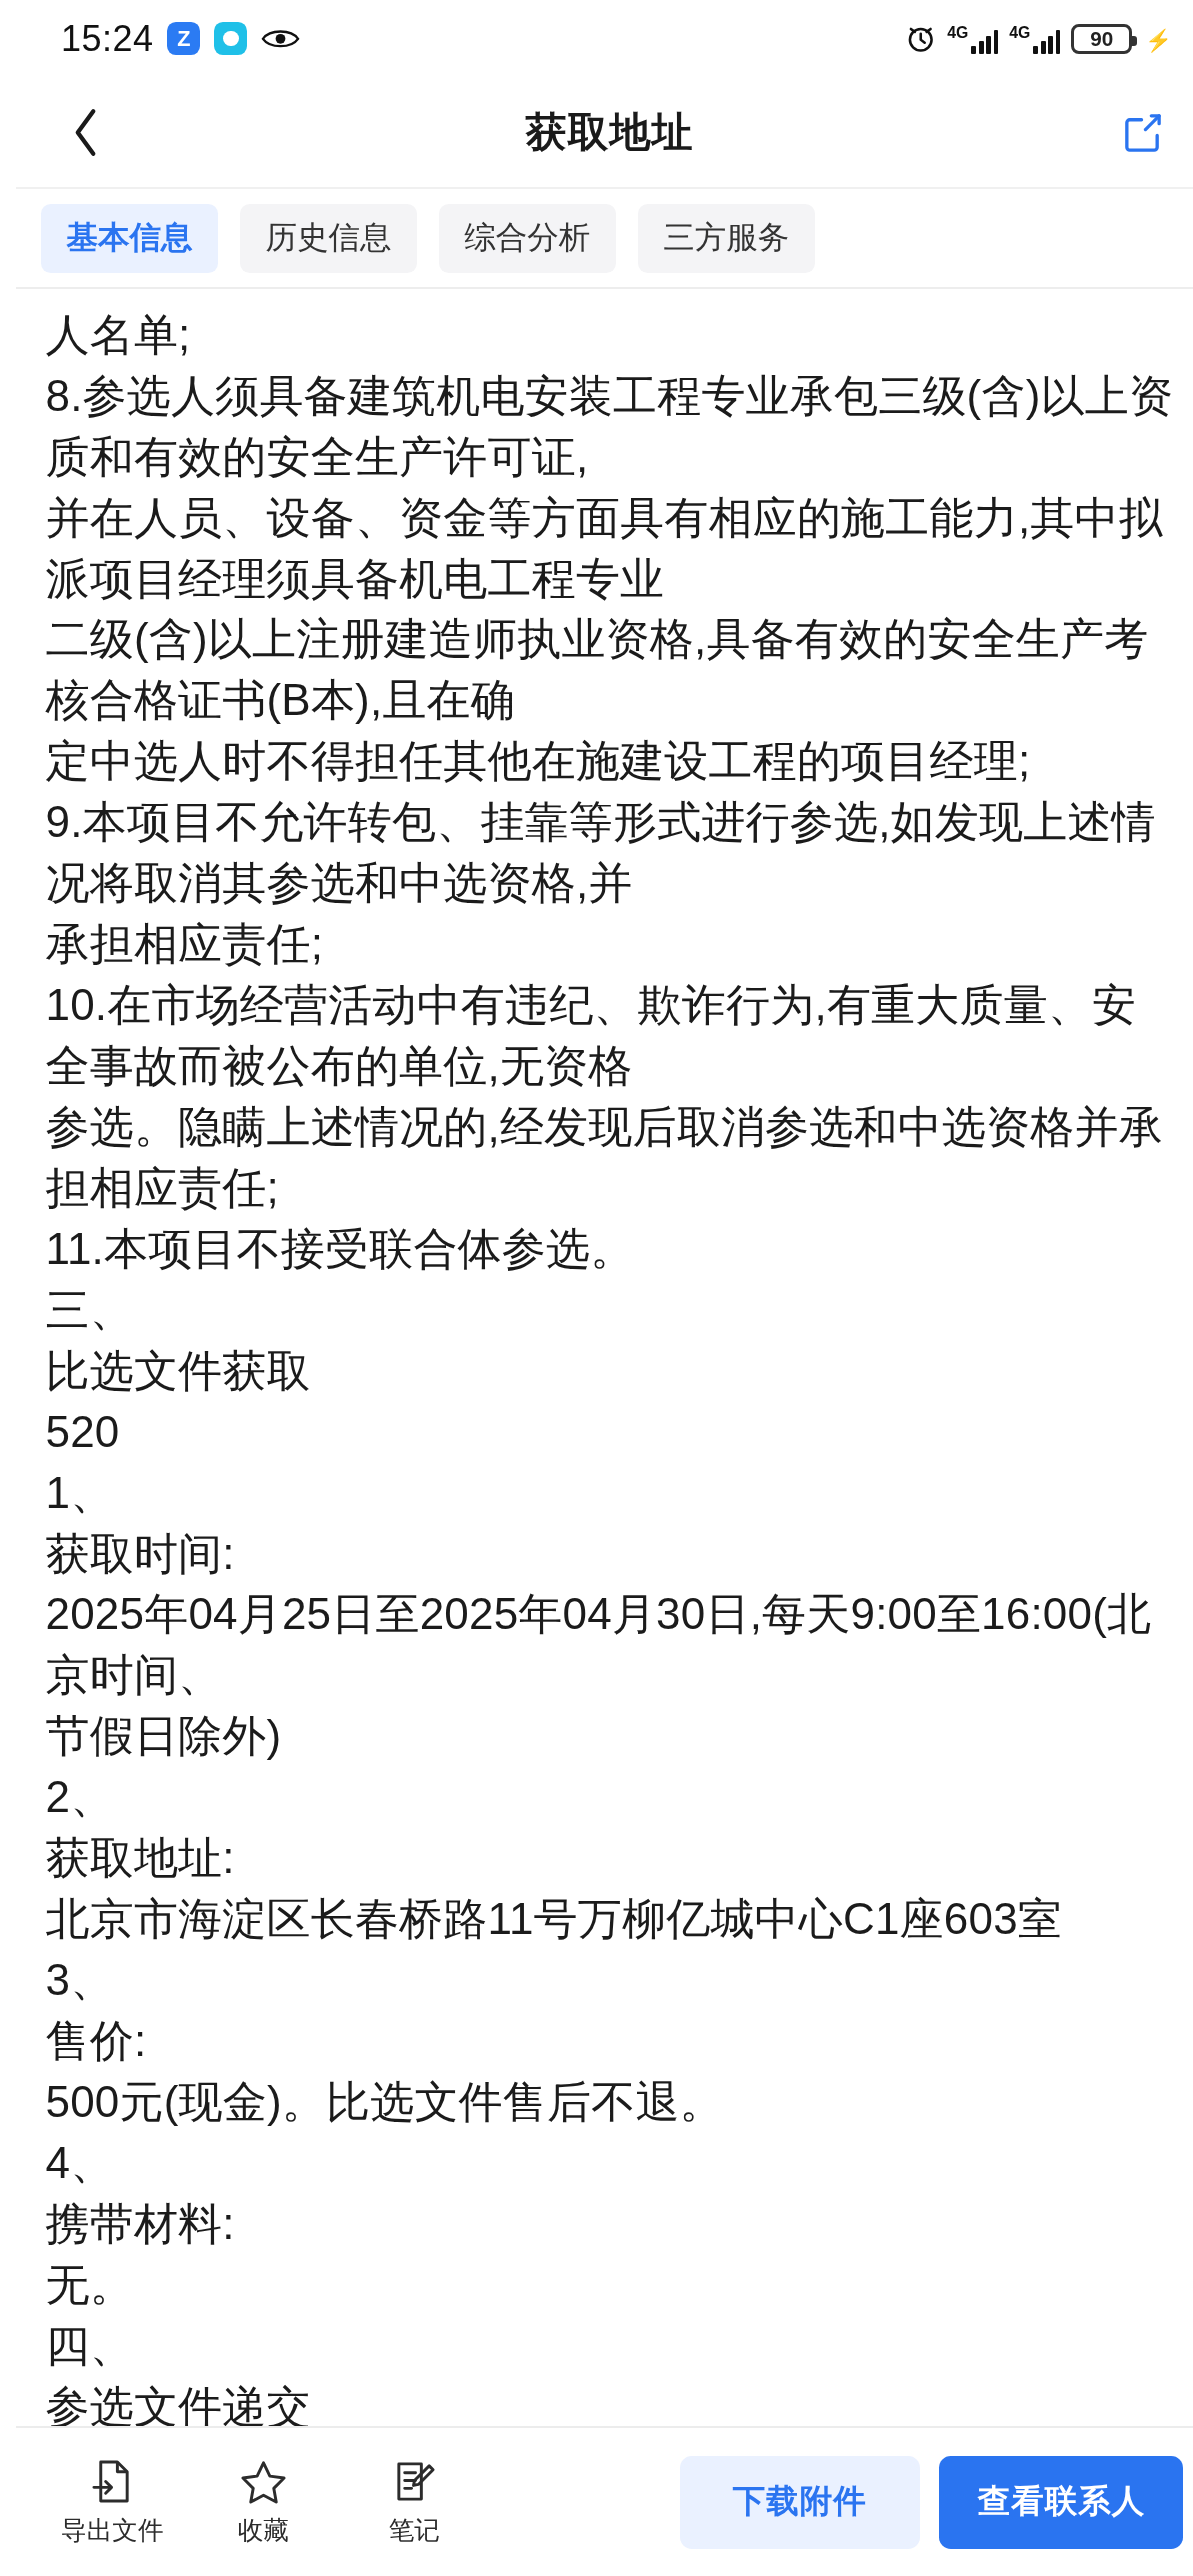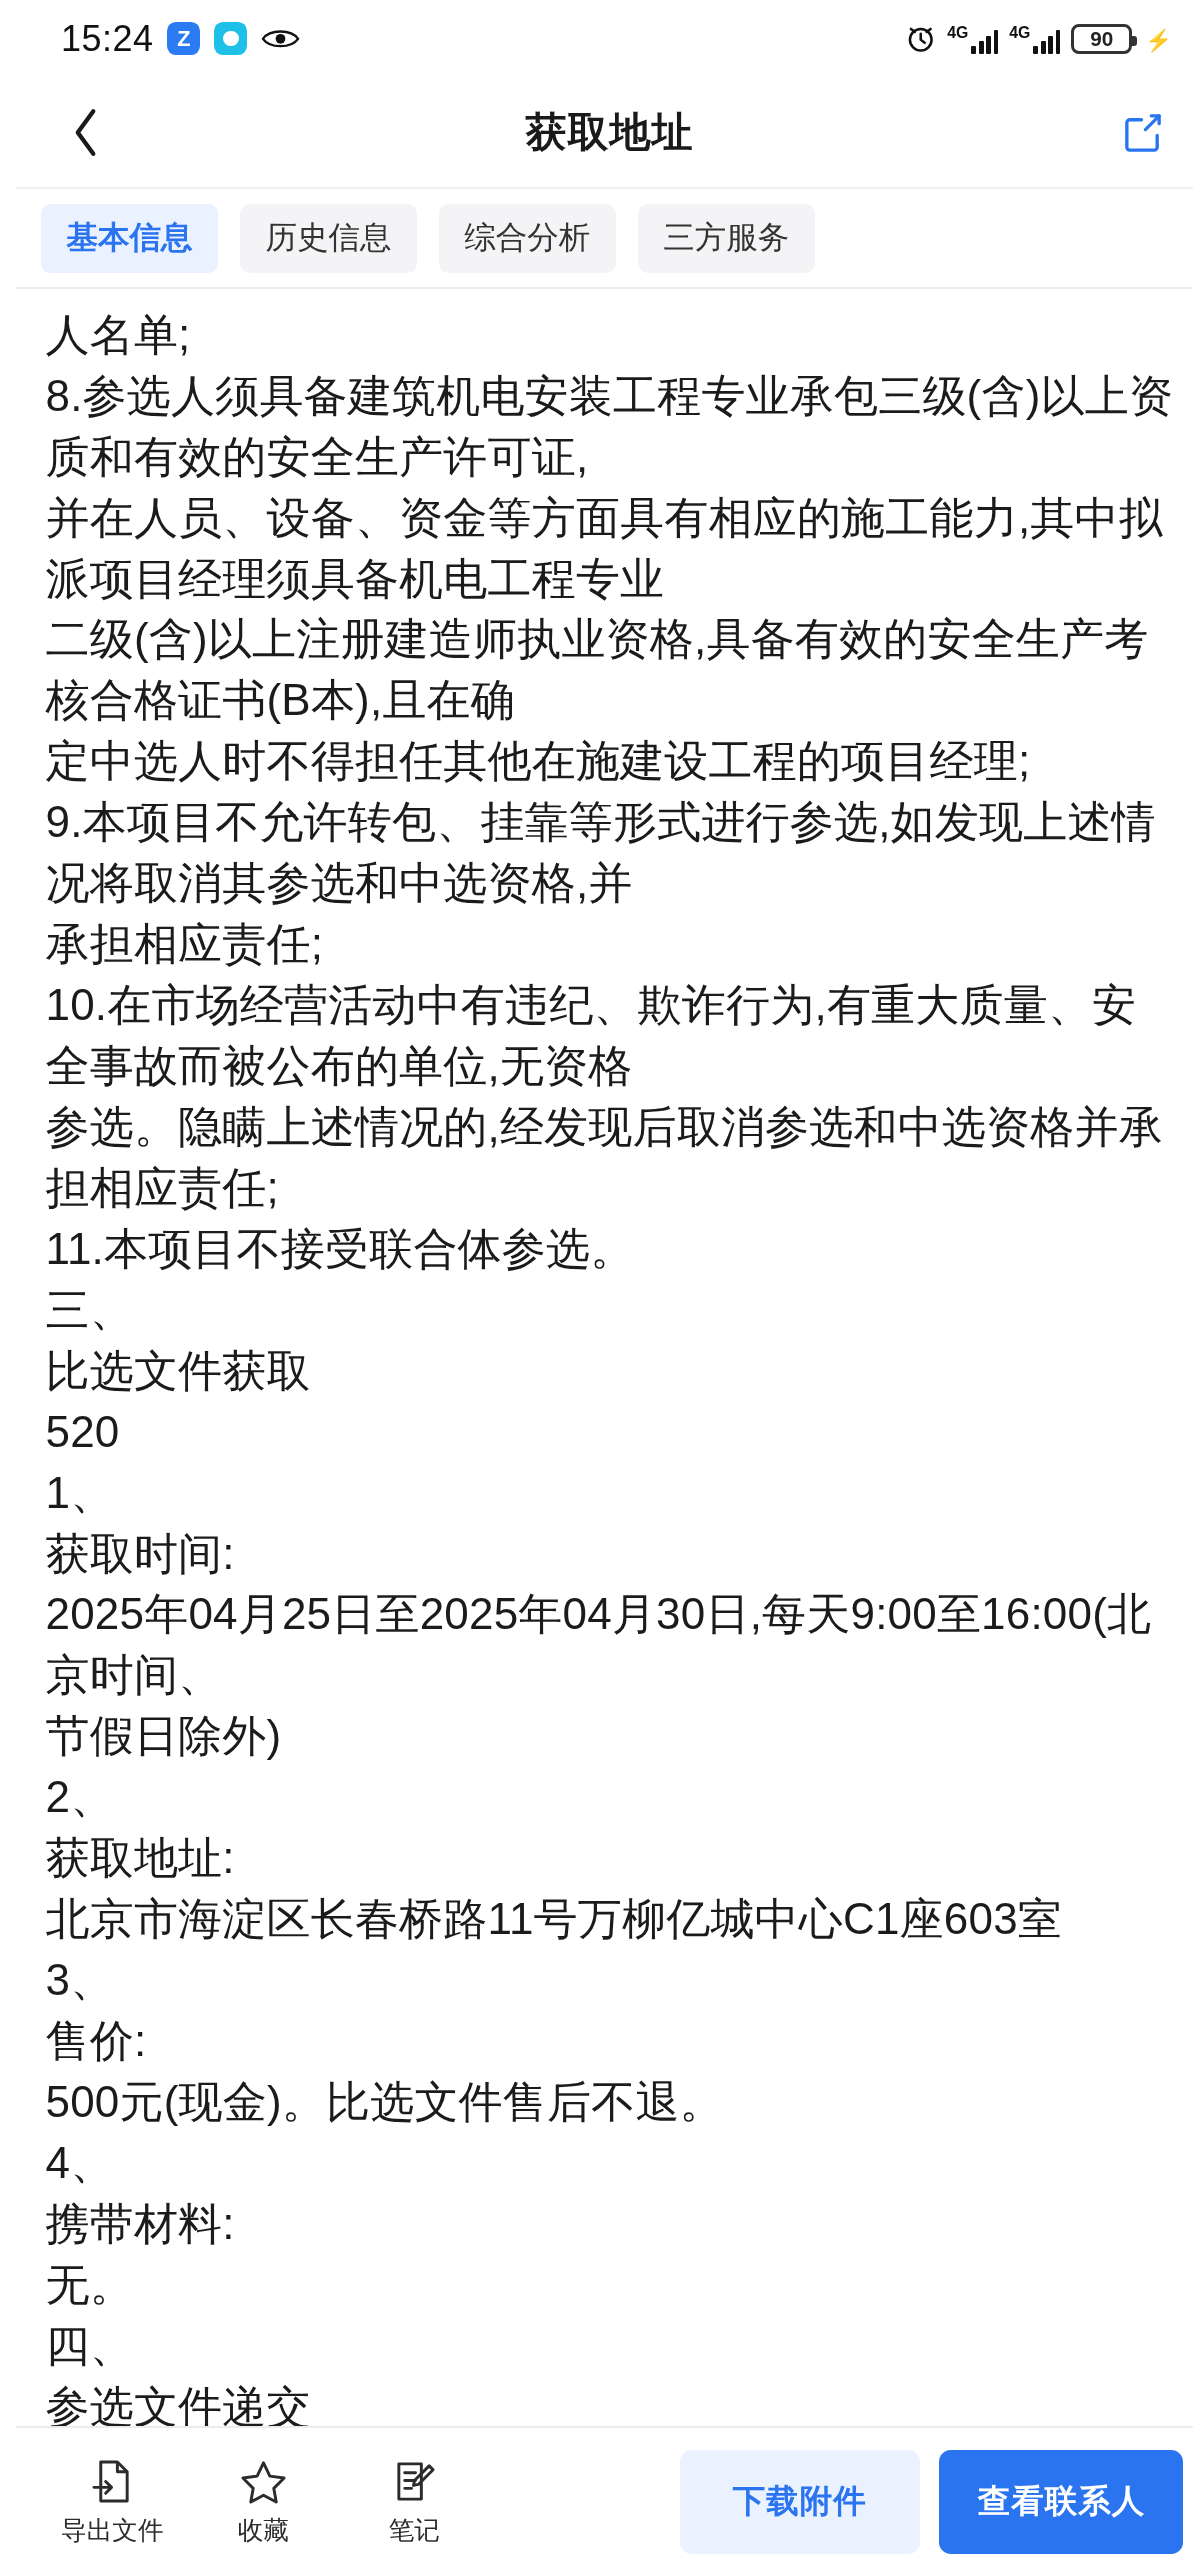--- a/index.html
+++ b/index.html
@@ -167,21 +167,21 @@
   }
   .bb-actions { display: flex; align-items: center; gap: 45px; padding-left: 17.7px; }
   .bb-item {
     width: 106px;
     display: flex; flex-direction: column; align-items: center; gap: 6.9px;
   }
   .bb-ico { height: 51px; display: flex; align-items: center; justify-content: center; }
   .bb-label { font-size: 25.6px; color: #2c2c2c; }
   .bb-buttons { margin-left: auto; display: flex; align-items: center; gap: 19.7px; }
   .btn {
-    height: 104px;
+    height: 93px;
     border-radius: 11.8px;
     display: flex; align-items: center; justify-content: center;
     font-size: 32.5px;
     font-weight: 600;
     letter-spacing: 1px;
   }
   .btn-secondary {
     width: 240px;
     background: #eaf1ff;
     color: #2a74f0;

